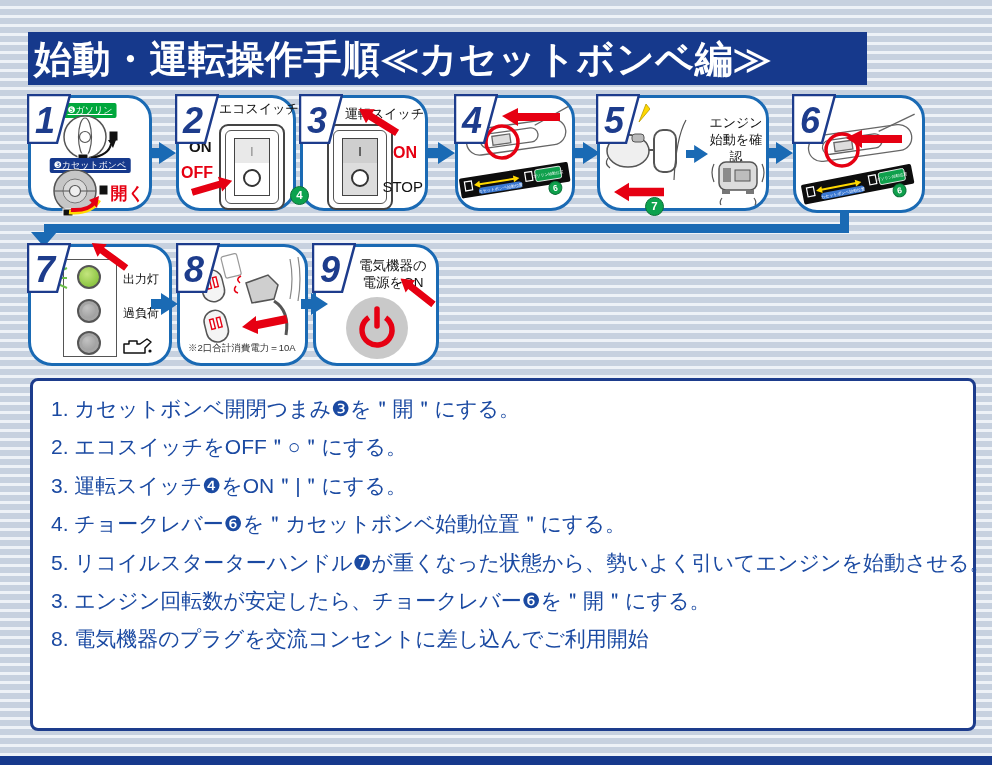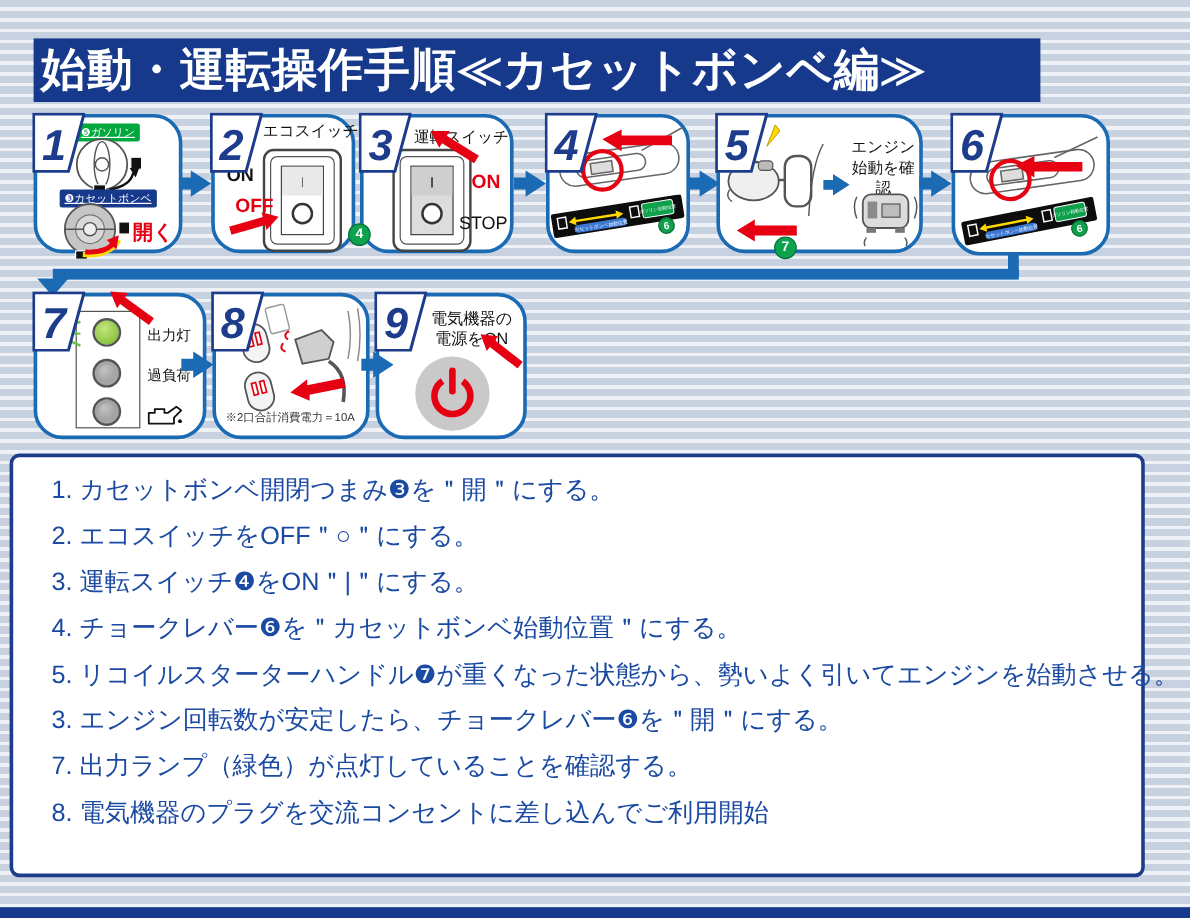--- a/index.html
+++ b/index.html
@@ -31,22 +31,22 @@
   .switch-mid{position:absolute;inset:4px;border:1.5px solid #555;border-radius:6px;}
   .switch-body{position:absolute;left:50%;top:50%;transform:translate(-50%,-50%);
     width:34px;height:56px;border:1.5px solid #444;background:#fff;}
   .switch-top{position:absolute;left:0;top:0;width:100%;height:42%;background:#e9e9e9;
     text-align:center;font-size:9px;color:#555;line-height:24px;}
   .switch-circle{position:absolute;left:50%;transform:translateX(-50%);width:14px;height:14px;
     border:2px solid #333;border-radius:50%;}
   .rarrow{position:absolute;}
   .conn{position:absolute;background:#1a6ab4;z-index:1;}
   .text-panel{
-    position:absolute;left:8px;top:378px;width:946px;height:353px;background:#fff;
-    border:3px solid #1d3c8c;border-radius:8px;box-sizing:border-box;padding:9px 0 0 32px;
+    position:absolute;left:30px;top:378px;width:946px;height:353px;background:#fff;
+    border:3px solid #1d3c8c;border-radius:8px;box-sizing:border-box;padding:9px 0 0 18px;
   }
   .instr{height:38.4px;font-size:21px;color:#1b4aa2;line-height:38.4px;white-space:nowrap;}
   .footer-bar{position:absolute;left:0;bottom:0;width:100%;height:9px;background:#16398c;}
   .lamp{position:absolute;width:24px;height:24px;border-radius:50%;border:2px solid #555;box-sizing:border-box;}
   .lamp-green{background:radial-gradient(circle at 40% 35%,#c4e57e,#76b82a);}
   .lamp-gray{background:radial-gradient(circle at 40% 35%,#c2c2c2,#8a8a8a);box-shadow:inset 0 0 0 3px #a5a5a5;}
   .cap13{font-size:13px;color:#111;text-align:center;line-height:17px;}
 </style>
 </head>
 <body>
@@ -96,21 +96,21 @@
     </svg>
     <span class="lbl" style="left:40px;top:2px;font-size:13px;">エコスイッチ</span>
     <div class="switch-outer" style="left:40px;top:26px;width:62px;height:82px;">
       <div class="switch-mid"></div>
       <div class="switch-body">
         <div class="switch-top">|</div>
         <div class="switch-circle" style="top:30px;"></div>
       </div>
     </div>
     <span class="lbl" style="left:10px;top:40px;font-size:15px;font-weight:bold;">ON</span>
-    <span class="lbl red-t" style="left:17px;top:66px;font-size:16px;">OFF</span>
+    <span class="lbl red-t" style="left:2px;top:66px;font-size:16px;">OFF</span>
     <svg class="rarrow" style="left:12px;top:80px;transform:rotate(-16deg);" width="42" height="17" viewBox="0 0 60 24">
       <path d="M60,12 L42,1 L42,7 L0,7 L0,17 L42,17 L42,23 Z" fill="#e60012"></path>
     </svg>
   </div>
 
   <div class="box" style="left:300px;top:95px;width:128px;height:116px;">
     <svg class="num-badge" viewBox="0 0 44 50">
       <polygon points="1,1 43,1 30,49 1,49" fill="#fff" stroke="#1d3c8c" stroke-width="2.5"></polygon>
       <text x="18" y="39" font-size="36" font-weight="bold" font-style="italic" fill="#1d3c8c" text-anchor="middle">3</text>
     </svg>
@@ -338,18 +338,17 @@
     </svg>
   </div>
 
   <div class="text-panel">
     <div class="instr">1. カセットボンベ開閉つまみ❸を＂開＂にする。</div>
     <div class="instr">2. エコスイッチをOFF＂○＂にする。</div>
     <div class="instr">3. 運転スイッチ❹をON＂|＂にする。</div>
     <div class="instr">4. チョークレバー❻を＂カセットボンベ始動位置＂にする。</div>
     <div class="instr">5. リコイルスターターハンドル❼が重くなった状態から、勢いよく引いてエンジンを始動させる。</div>
     <div class="instr">3. エンジン回転数が安定したら、チョークレバー❻を＂開＂にする。</div>
-    <div class="instr">7. 出力ランプ（緑色）が点灯していることを確認する。</div>
     <div class="instr">8. 電気機器のプラグを交流コンセントに差し込んでご利用開始</div>
   </div>
 
   <div class="footer-bar"></div>
 </div>
 
 </body></html>

